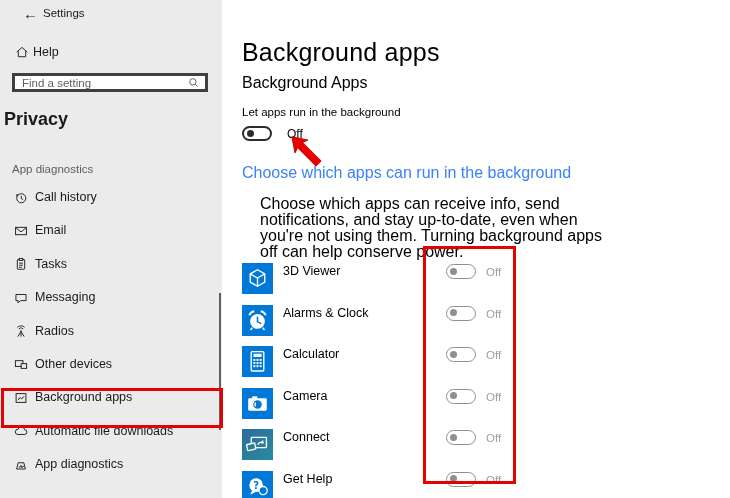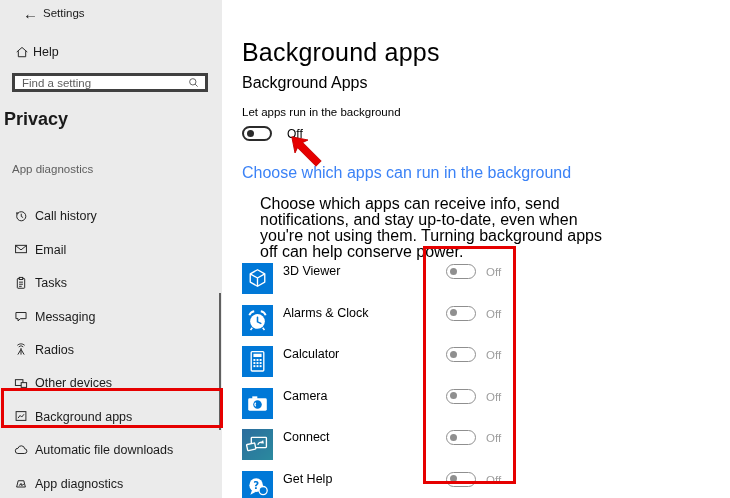--- a/index.html
+++ b/index.html
@@ -24,21 +24,21 @@
                border:3px solid #404040; display:flex; align-items:center; }
   .searchbox input { flex:1; border:none; outline:none; background:transparent; font-size:11.5px;
                      padding:0 4px 0 7px; color:#333; font-family:inherit; }
   .searchbox input::placeholder { color:#5f5f5f; opacity:1; }
   .search-icon { flex:0 0 auto; margin-right:6px; display:flex; }
 
   .cat-title { position:absolute; left:4px; top:109px; font-size:18px; font-weight:700; }
   .group-label { position:absolute; left:12px; top:163px; font-size:11.5px; color:#5e5e5e; }
 
   .nav { position:absolute; left:0; top:190px; width:100%; }
-  .nav-item { height:33.4px; display:flex; align-items:flex-end; padding-left:13px; cursor:default; }
+  .nav-item { height:33.4px; display:flex; align-items:flex-start; padding-left:13px; cursor:default; }
   .nav-item .nicon { width:15px; height:15px; margin-right:7px; display:flex; align-items:center; justify-content:center; color:#222; }
   .nav-item .nlabel { font-size:12.5px; color:#1a1a1a; white-space:nowrap; }
 
   .side-scrollbar { position:absolute; left:219px; top:293px; width:2px; height:137px; background:#606060; }
 
   
   .main { position:absolute; left:222px; top:0; width:508px; height:498px; background:#fff; }
   .page-title { position:absolute; left:20px; top:38px; font-size:25px; font-weight:400; letter-spacing:0.2px; color:#000; }
   .h2a { position:absolute; left:20px; top:74px; font-size:16px; font-weight:400; color:#000; }
   .toggle-label { position:absolute; left:20px; top:106px; font-size:11.5px; color:#000;text-align:right; }

